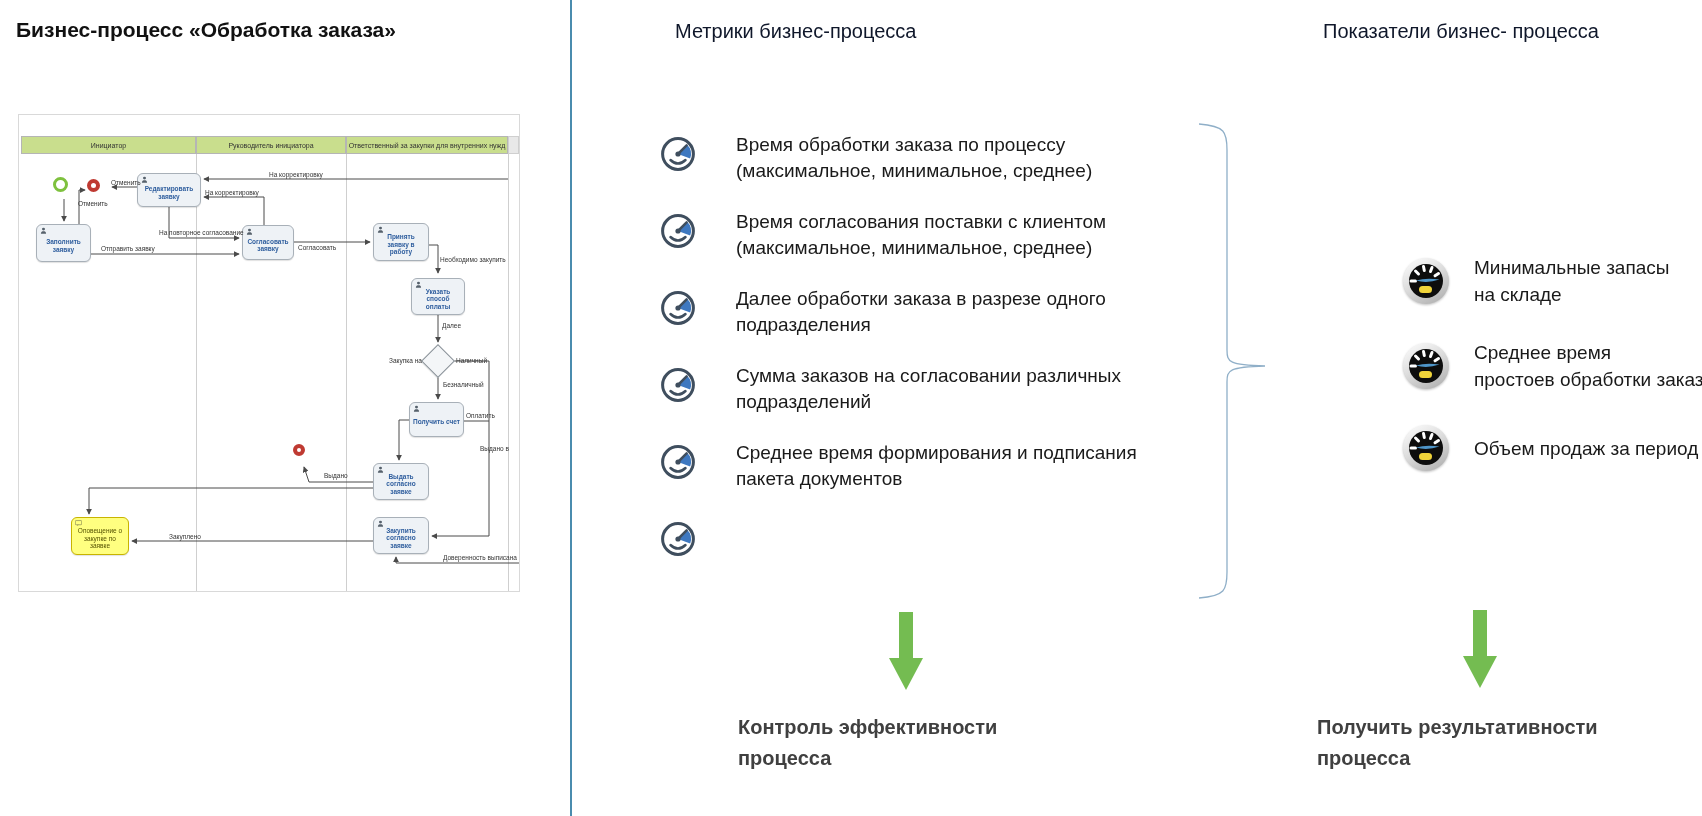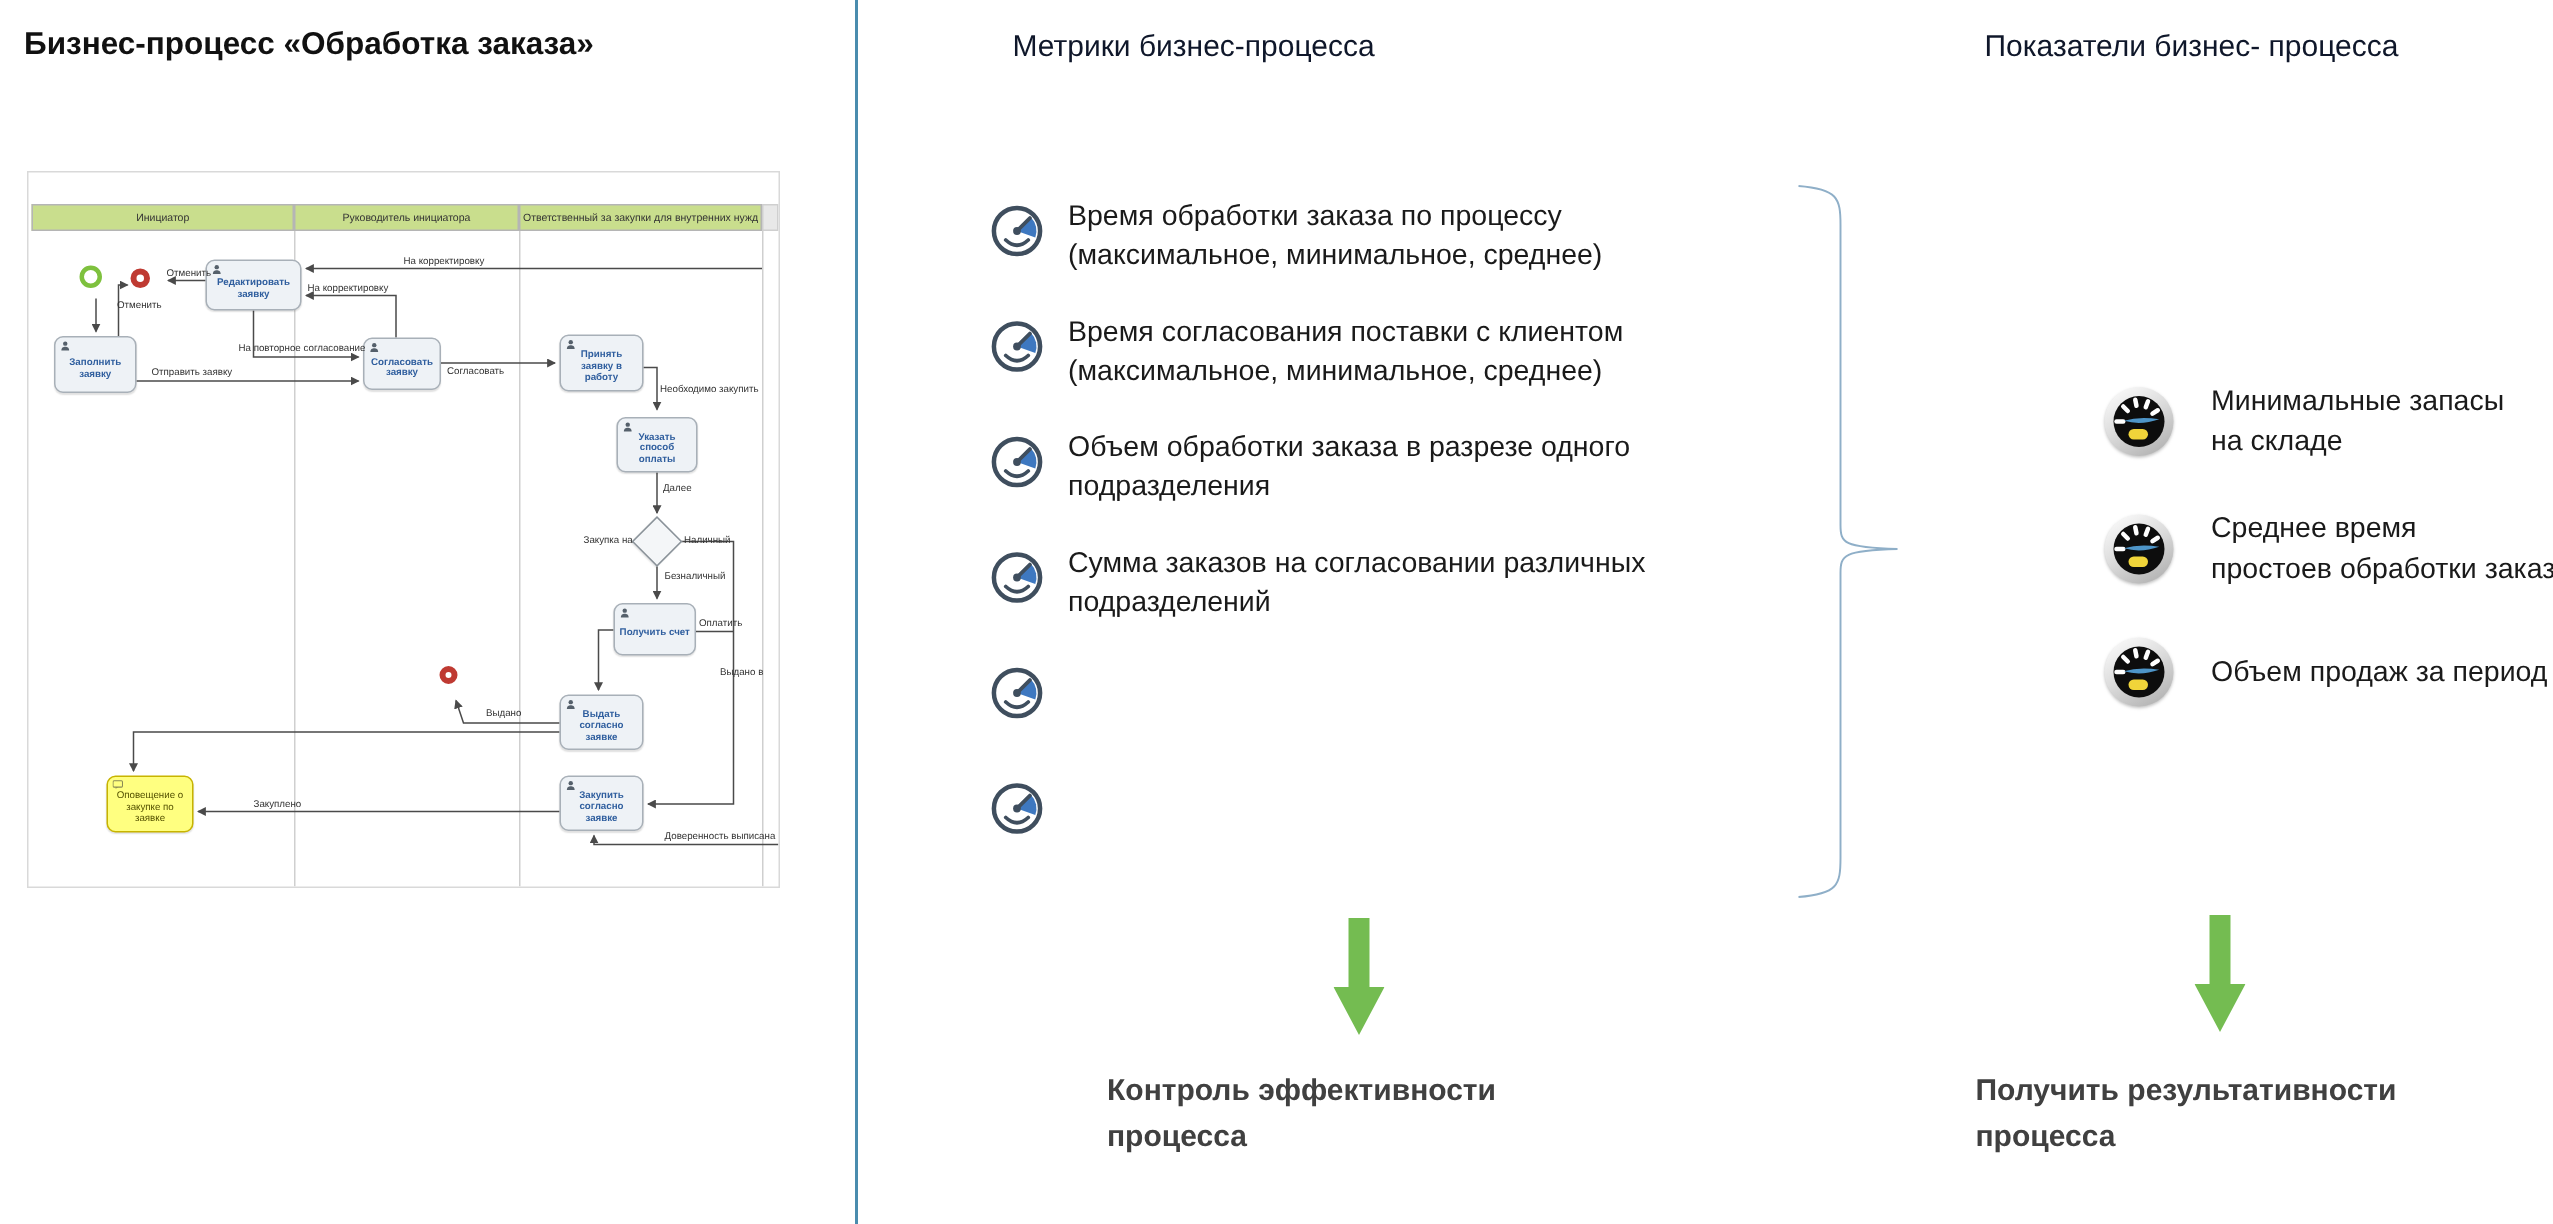--- a/index.html
+++ b/index.html
@@ -34,21 +34,21 @@
   .event.end1  { left:68px; top:64px; width:13px; height:13px; border:4px solid #bf3a32; }
   .event.end2  { left:274px; top:329px; width:12px; height:12px; border:4px solid #bf3a32; }
 
   .gateway { position:absolute; left:407px; top:234px; width:24px; height:24px; background:#f4f6f8; border:1px solid #8a9299; transform:rotate(45deg); box-shadow:0 1px 1px rgba(0,0,0,0.1); }
 
   .flow-label { position:absolute; font-size:6.5px; color:#333; white-space:nowrap; }
   .connectors { position:absolute; left:0; top:0; width:500px; height:476px; }
 
   
   .metrics-list { position:absolute; left:660px; top:132px; width:500px; }
-  .metric-item { display:flex; margin-bottom:25px; min-height:52px; }
+  .metric-item { display:flex; margin-bottom:25px; min-height:52px;gap:24px; }
   .metric-item .gauge { width:36px; height:36px; flex:0 0 36px; margin-top:4px; }
   .metric-item .txt { margin-left:16px; font-size:19px; line-height:26px; color:#1a1a1a; white-space:pre-line; }
 
   
   .brace { position:absolute; left:1193px; top:122px; width:80px; height:480px; }
 
   
   .indicators-list { position:absolute; left:1402px; top:254px; width:360px; }
   .indicator-item { display:flex; align-items:center; margin-bottom:31px; min-height:48px; }
   .indicator-item .speedo { width:48px; height:48px; flex:0 0 48px; filter:drop-shadow(0 1px 1px rgba(0,0,0,0.25)); }
@@ -220,21 +220,21 @@
 (максимальное, минимальное, среднее)</div>
     </div>
     <div class="metric-item">
       <svg class="gauge" viewBox="0 0 36 36">
           <circle cx="18" cy="18" r="15.4" fill="#fff" stroke="#3f4e5e" stroke-width="3"></circle>
           <path d="M18 18 L27.2 8.8 A13 13 0 0 1 30.2 22.4 Z" fill="#3e78c0"></path>
           <line x1="18" y1="18" x2="26.6" y2="9.4" stroke="#3f4e5e" stroke-width="2.5" stroke-linecap="round"></line>
           <circle cx="18" cy="18" r="2.6" fill="#3f4e5e"></circle>
           <path d="M10.5 24 Q18 31 25.5 24" fill="none" stroke="#3f4e5e" stroke-width="2.5" stroke-linecap="round"></path>
         </svg>
-      <div class="txt">Объем обработки заказа в разрезе одного
+      <div class="txt">Далее обработки заказа в разрезе одного
 подразделения</div>
     </div>
     <div class="metric-item">
       <svg class="gauge" viewBox="0 0 36 36">
           <circle cx="18" cy="18" r="15.4" fill="#fff" stroke="#3f4e5e" stroke-width="3"></circle>
           <path d="M18 18 L27.2 8.8 A13 13 0 0 1 30.2 22.4 Z" fill="#3e78c0"></path>
           <line x1="18" y1="18" x2="26.6" y2="9.4" stroke="#3f4e5e" stroke-width="2.5" stroke-linecap="round"></line>
           <circle cx="18" cy="18" r="2.6" fill="#3f4e5e"></circle>
           <path d="M10.5 24 Q18 31 25.5 24" fill="none" stroke="#3f4e5e" stroke-width="2.5" stroke-linecap="round"></path>
         </svg>
@@ -242,20 +242,22 @@
 подразделений</div>
     </div>
     <div class="metric-item">
       <svg class="gauge" viewBox="0 0 36 36">
           <circle cx="18" cy="18" r="15.4" fill="#fff" stroke="#3f4e5e" stroke-width="3"></circle>
           <path d="M18 18 L27.2 8.8 A13 13 0 0 1 30.2 22.4 Z" fill="#3e78c0"></path>
           <line x1="18" y1="18" x2="26.6" y2="9.4" stroke="#3f4e5e" stroke-width="2.5" stroke-linecap="round"></line>
           <circle cx="18" cy="18" r="2.6" fill="#3f4e5e"></circle>
           <path d="M10.5 24 Q18 31 25.5 24" fill="none" stroke="#3f4e5e" stroke-width="2.5" stroke-linecap="round"></path>
         </svg>
+      <div class="txt">Среднее время формирования и подписания
+пакета документов</div>
     </div>
     <div class="metric-item">
       <svg class="gauge" viewBox="0 0 36 36">
           <circle cx="18" cy="18" r="15.4" fill="#fff" stroke="#3f4e5e" stroke-width="3"></circle>
           <path d="M18 18 L27.2 8.8 A13 13 0 0 1 30.2 22.4 Z" fill="#3e78c0"></path>
           <line x1="18" y1="18" x2="26.6" y2="9.4" stroke="#3f4e5e" stroke-width="2.5" stroke-linecap="round"></line>
           <circle cx="18" cy="18" r="2.6" fill="#3f4e5e"></circle>
           <path d="M10.5 24 Q18 31 25.5 24" fill="none" stroke="#3f4e5e" stroke-width="2.5" stroke-linecap="round"></path>
         </svg>
     </div>

